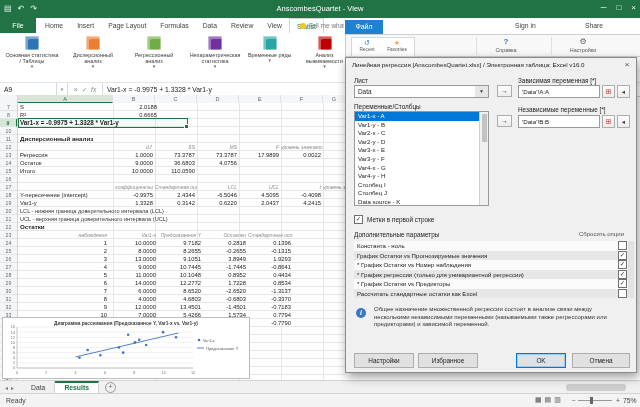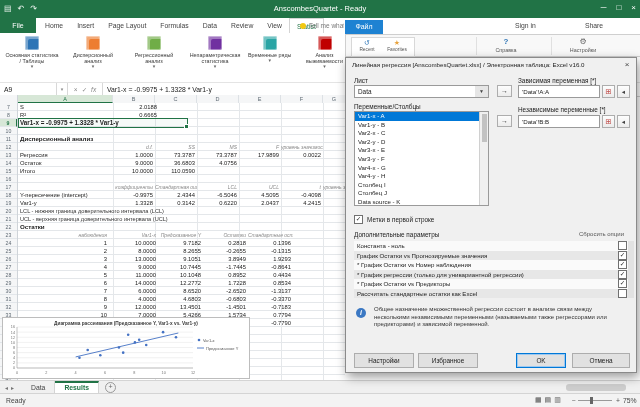--- a/index.html
+++ b/index.html
@@ -126,21 +126,21 @@
 <body>
 
 <div id="app">
 
   <div class="titlebar">
     <div class="qat">
       <span>▤</span>
       <span>↶</span>
       <span>↷</span>
     </div>
-    <div class="apptitle">AnscombesQuartet - Ready</div>
+    <div class="apptitle">AnscombesQuartet - View</div>
     <div class="winctl">
       <span>─</span>
       <span>□</span>
       <span>×</span>
     </div>
   </div>
 
   <div class="tabrow">
     <div class="filetab">File</div>
     <div class="tabs">

